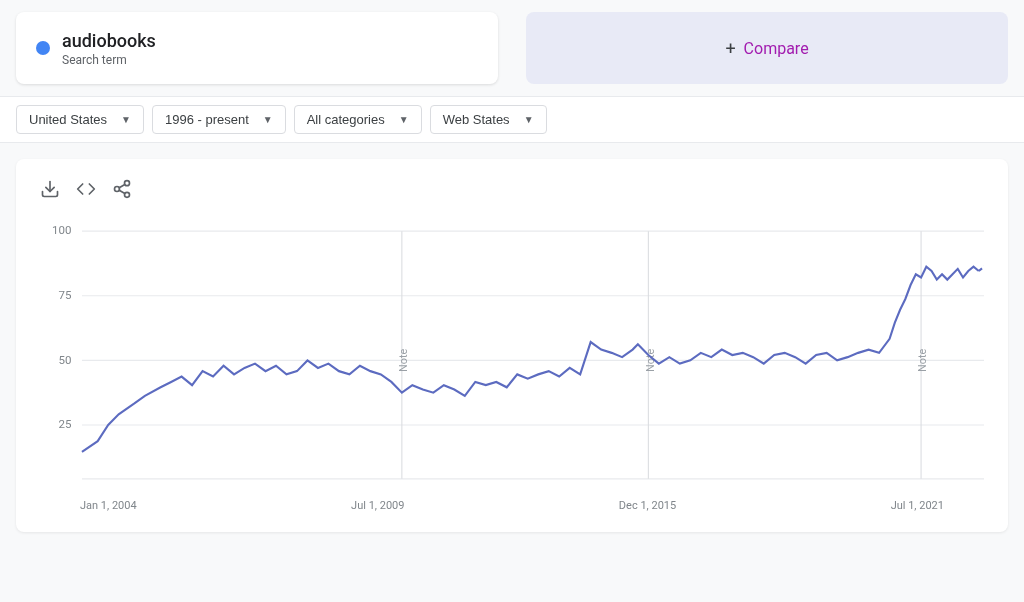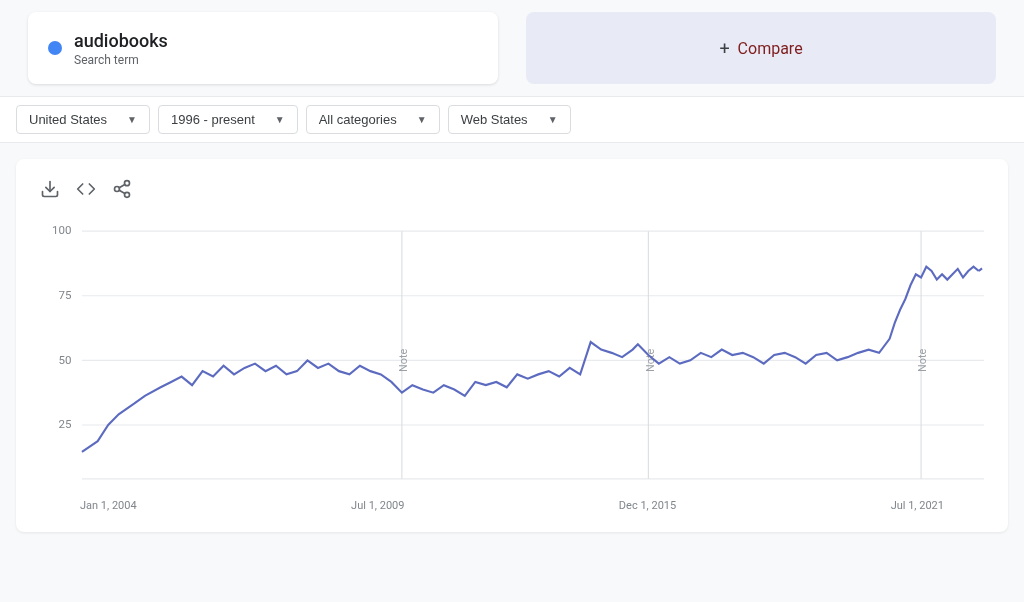--- a/index.html
+++ b/index.html
@@ -6,21 +6,21 @@
     body {
       font-family: 'Google Sans', Roboto, Arial, sans-serif;
       background: #f8f9fa;
       color: #202124;
       font-size: 14px;
     }
 
     .top-bar {
       display: flex;
       gap: 28px;
-      padding: 12px 28px;
+      padding: 12px 16px;
       background: #f8f9fa;
     }
 
     .search-term-card {
       background: #fff;
       border-radius: 8px;
       padding: 14px 20px;
       flex: 1;
       display: flex;
       align-items: center;
@@ -67,38 +67,38 @@
       min-height: 72px;
     }
 
     .compare-plus {
       font-size: 18px;
       color: #3c4043;
     }
 
     .compare-label {
       font-size: 16px;
-      color: #7f1d1d;
+      color: #a21caf;
       font-weight: 400;
     }
 
     .filter-bar {
       background: #fff;
       padding: 8px 16px;
       display: flex;
       gap: 8px;
       align-items: center;
       border-top: 1px solid #e8eaed;
       border-bottom: 1px solid #e8eaed;
     }
 
     .filter-btn {
       display: flex;
       align-items: center;
-      gap: 20px;
+      gap: 14px;
       padding: 6px 12px;
       border: 1px solid #dadce0;
       border-radius: 4px;
       background: #fff;
       cursor: pointer;
       font-size: 13px;
       color: #3c4043;
     }
 
     .chevron {

